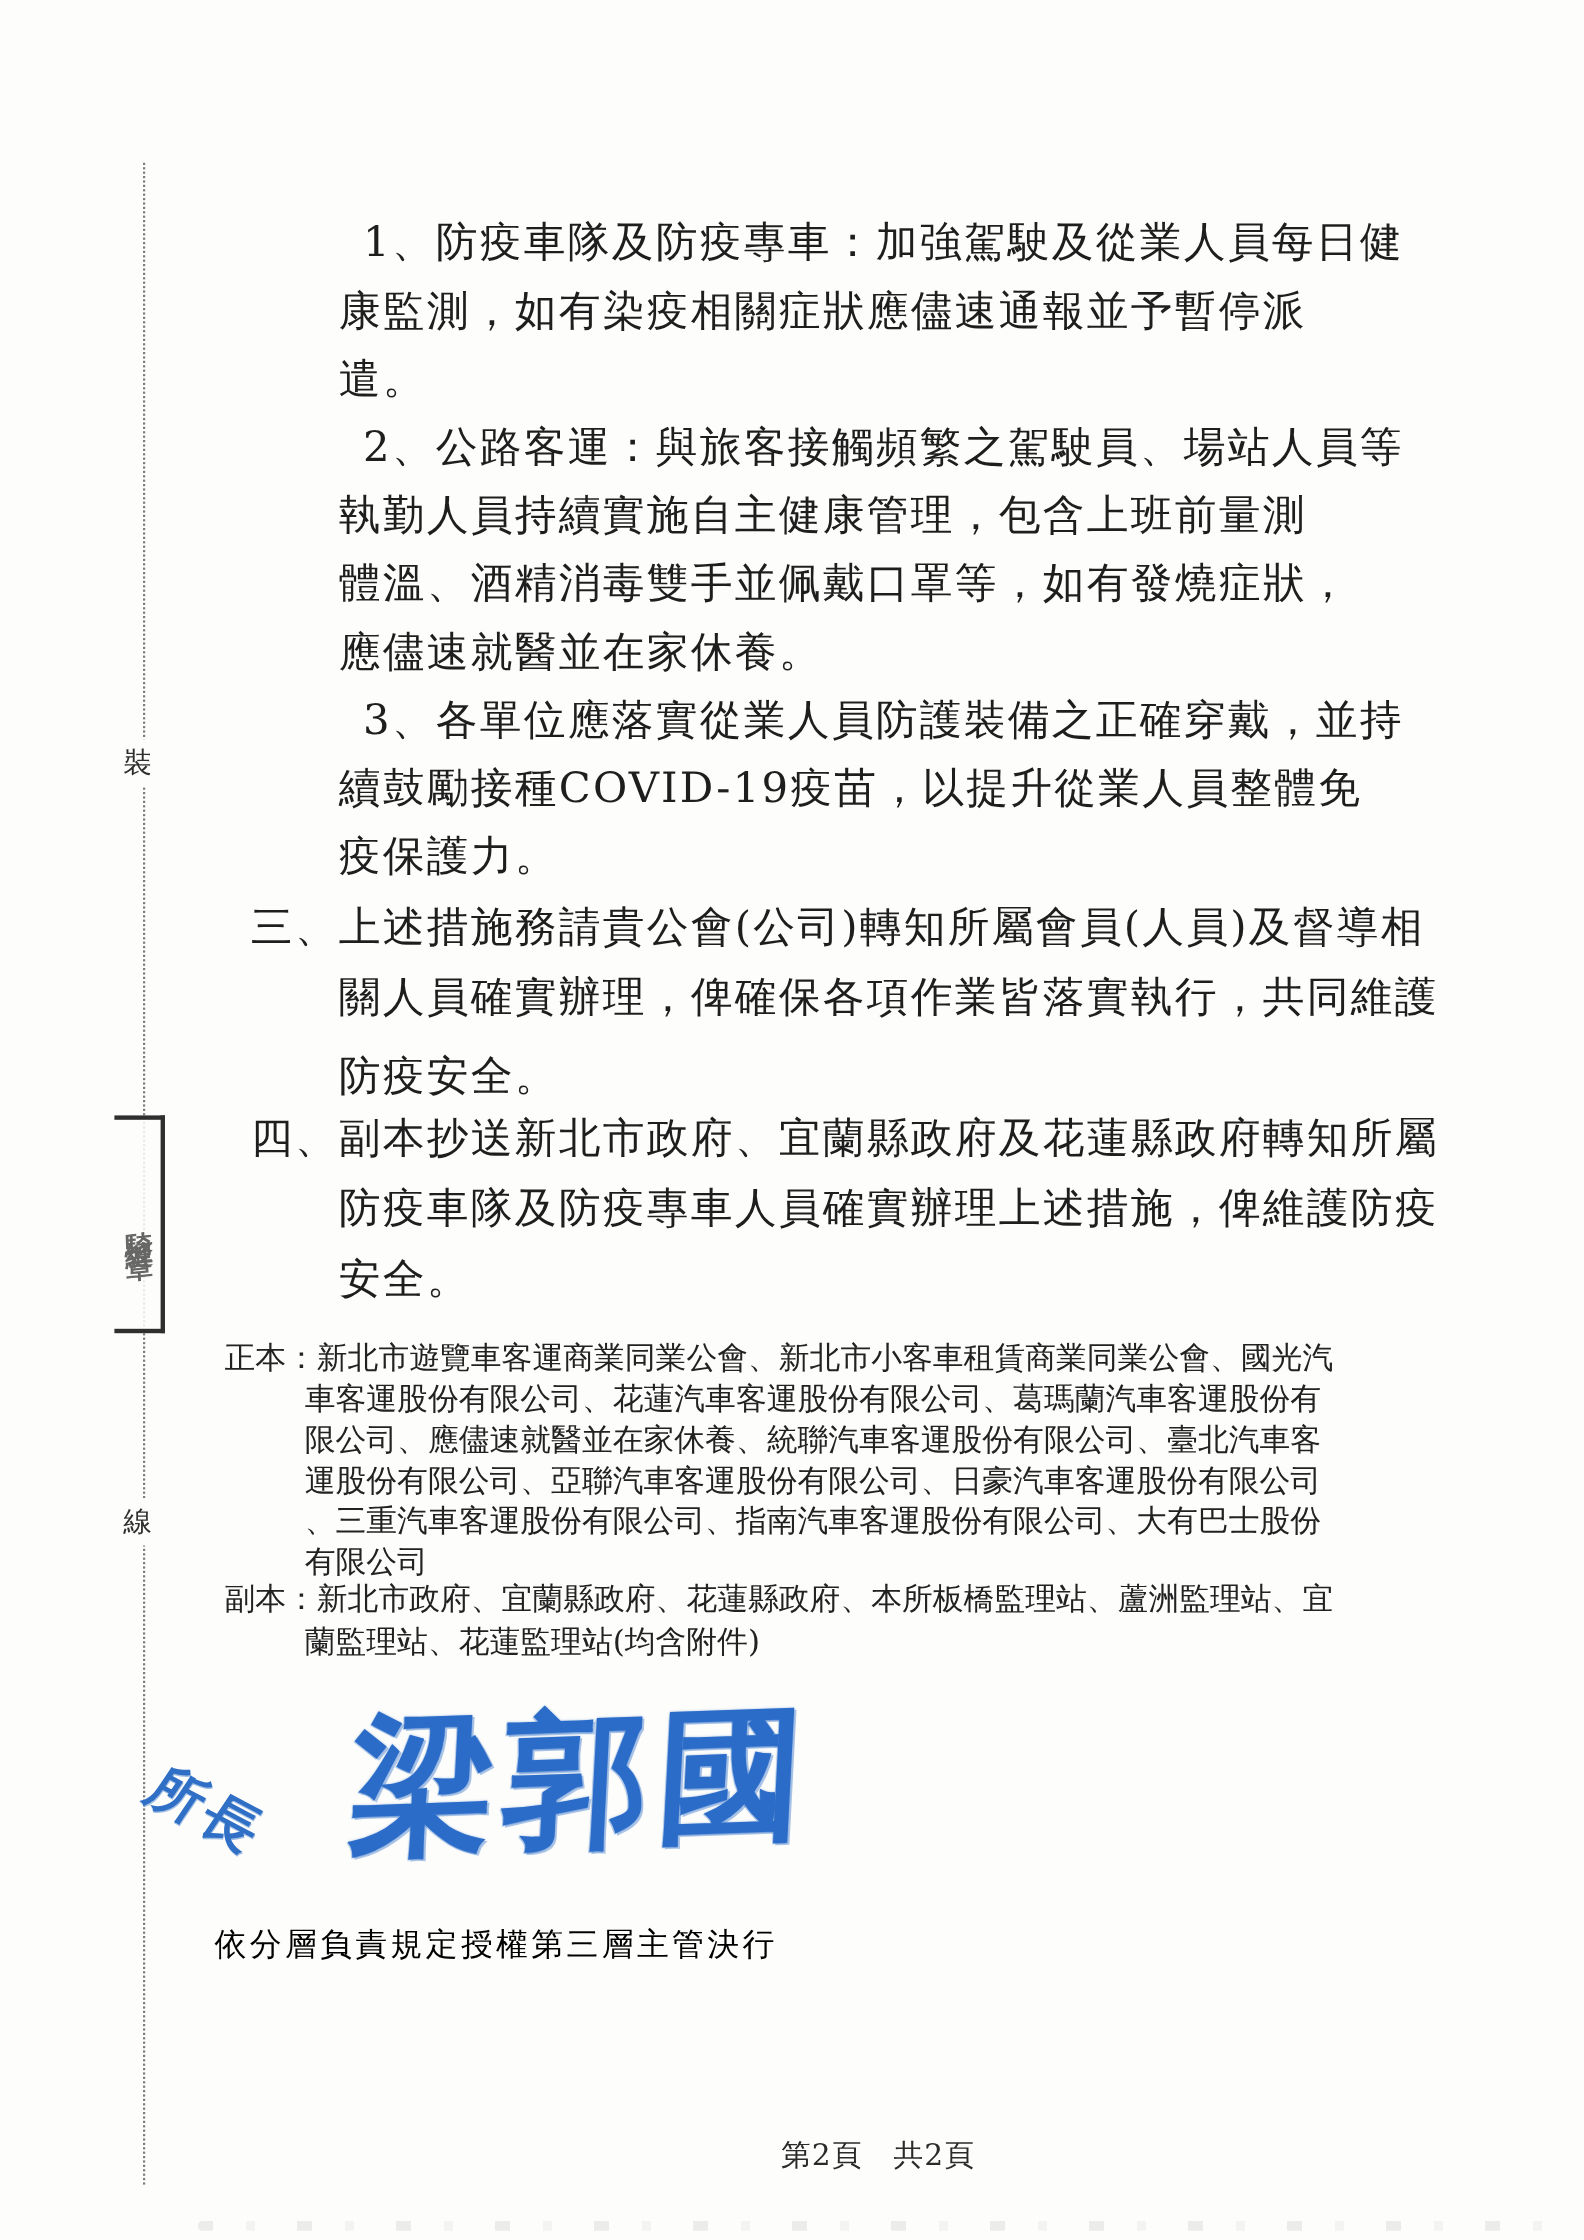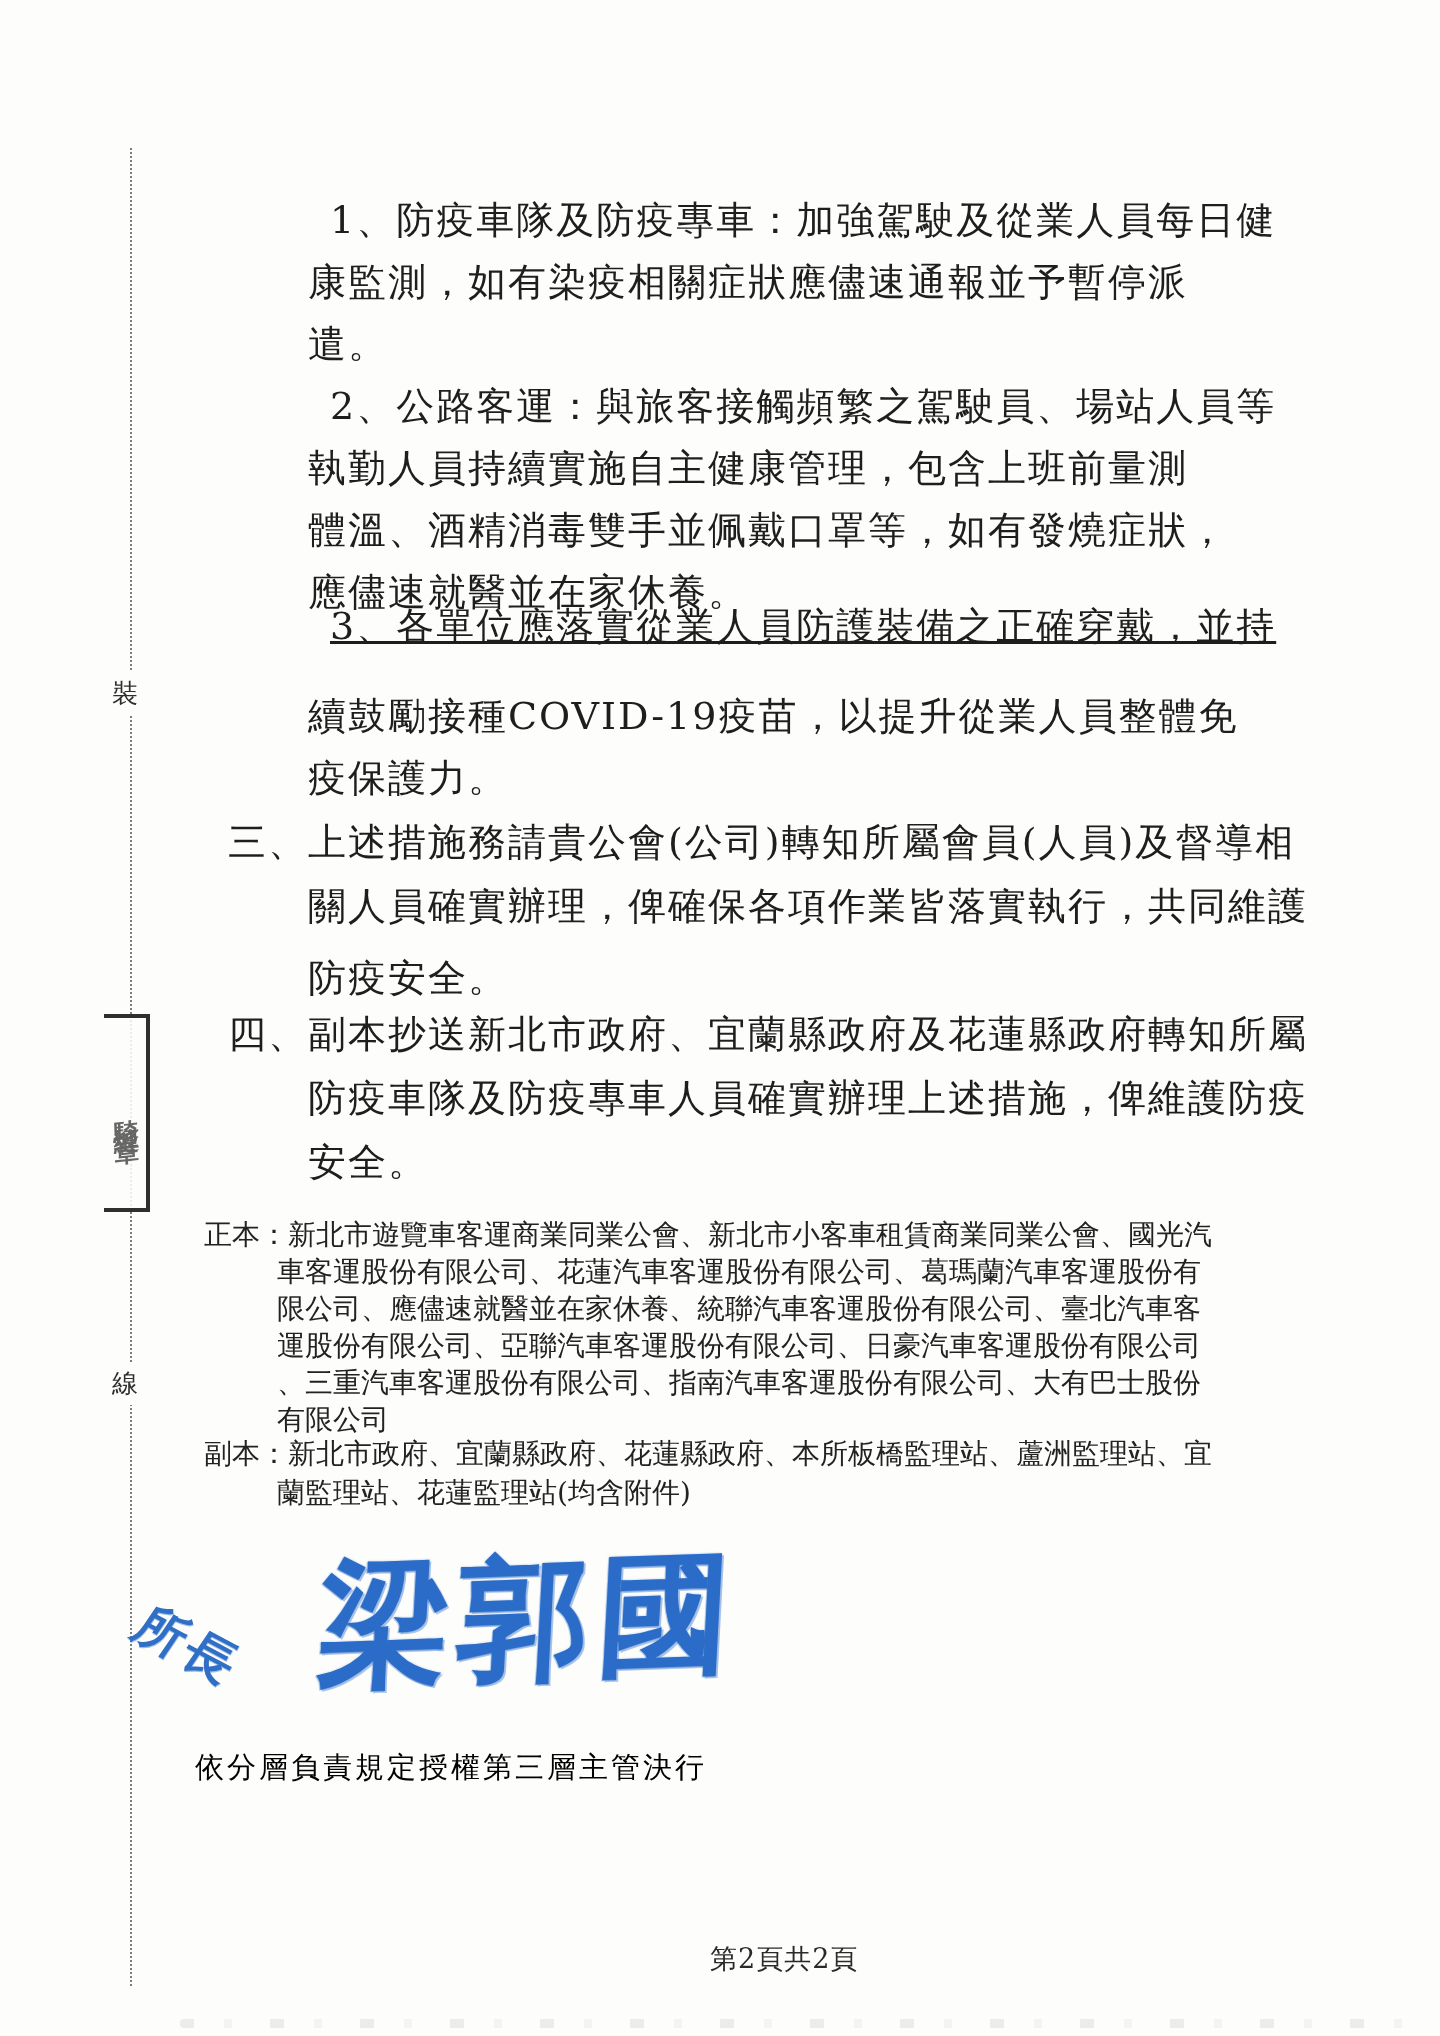--- a/index.html
+++ b/index.html
@@ -60,21 +60,21 @@
     text-shadow:2px 2px 0 rgba(43,108,200,.38),-1px 1px 0 rgba(43,108,200,.3),0 0 2px rgba(43,108,200,.5);
   }
   .authorization{
     position:absolute;left:195px;top:1748px;font-size:29px;
     letter-spacing:3px;color:#000000;white-space:pre;
   }
 
   
   .footer{
     position:absolute;left:710px;top:1941px;font-size:27px;color:#2a2a2a;
-    display:inline-flex;letter-spacing:1px;
+    display:inline-flex;gap:28px;letter-spacing:1px;
   }
 
   
   .scan-noise{
     position:absolute;left:180px;top:2019px;width:1240px;height:9px;
     background:repeating-linear-gradient(90deg,
       rgba(120,120,120,.16) 0 14px,transparent 14px 44px,
       rgba(120,120,120,.09) 44px 52px,transparent 52px 90px);
     border-radius:4px;opacity:.8;
   }
@@ -89,21 +89,21 @@
   <span>騎縫章</span>
 </div>
 
 <div class="line b-sub" style="top:198px;">1、防疫車隊及防疫專車：加強駕駛及從業人員每日健</div>
 <div class="line b-cont" style="top:260px;">康監測，如有染疫相關症狀應儘速通報並予暫停派</div>
 <div class="line b-cont" style="top:322px;">遣。</div>
 <div class="line b-sub" style="top:384px;">2、公路客運：與旅客接觸頻繁之駕駛員、場站人員等</div>
 <div class="line b-cont" style="top:446px;">執勤人員持續實施自主健康管理，包含上班前量測</div>
 <div class="line b-cont" style="top:508px;">體溫、酒精消毒雙手並佩戴口罩等，如有發燒症狀，</div>
 <div class="line b-cont" style="top:570px;">應儘速就醫並在家休養。</div>
-<div class="line b-sub" style="top:604px;text-decoration:underline;">3、各單位應落實從業人員防護裝備之正確穿戴，並持</div>
+<div class="line b-sub" style="top:632px;">3、各單位應落實從業人員防護裝備之正確穿戴，並持</div>
 <div class="line b-cont" style="top:694px;">續鼓勵接種COVID-19疫苗，以提升從業人員整體免</div>
 <div class="line b-cont" style="top:756px;">疫保護力。</div>
 <div class="line b-top" style="top:820px;">三、上述措施務請貴公會(公司)轉知所屬會員(人員)及督導相</div>
 <div class="line b-cont" style="top:884px;">關人員確實辦理，俾確保各項作業皆落實執行，共同維護</div>
 <div class="line b-cont" style="top:956px;">防疫安全。</div>
 <div class="line b-top" style="top:1012px;">四、副本抄送新北市政府、宜蘭縣政府及花蓮縣政府轉知所屬</div>
 <div class="line b-cont" style="top:1076px;text-align:right;">防疫車隊及防疫專車人員確實辦理上述措施，俾維護防疫</div>
 <div class="line b-cont" style="top:1140px;">安全。</div>
 
 <div class="recip r-first" style="top:1218px;">正本：新北市遊覽車客運商業同業公會、新北市小客車租賃商業同業公會、國光汽</div>

